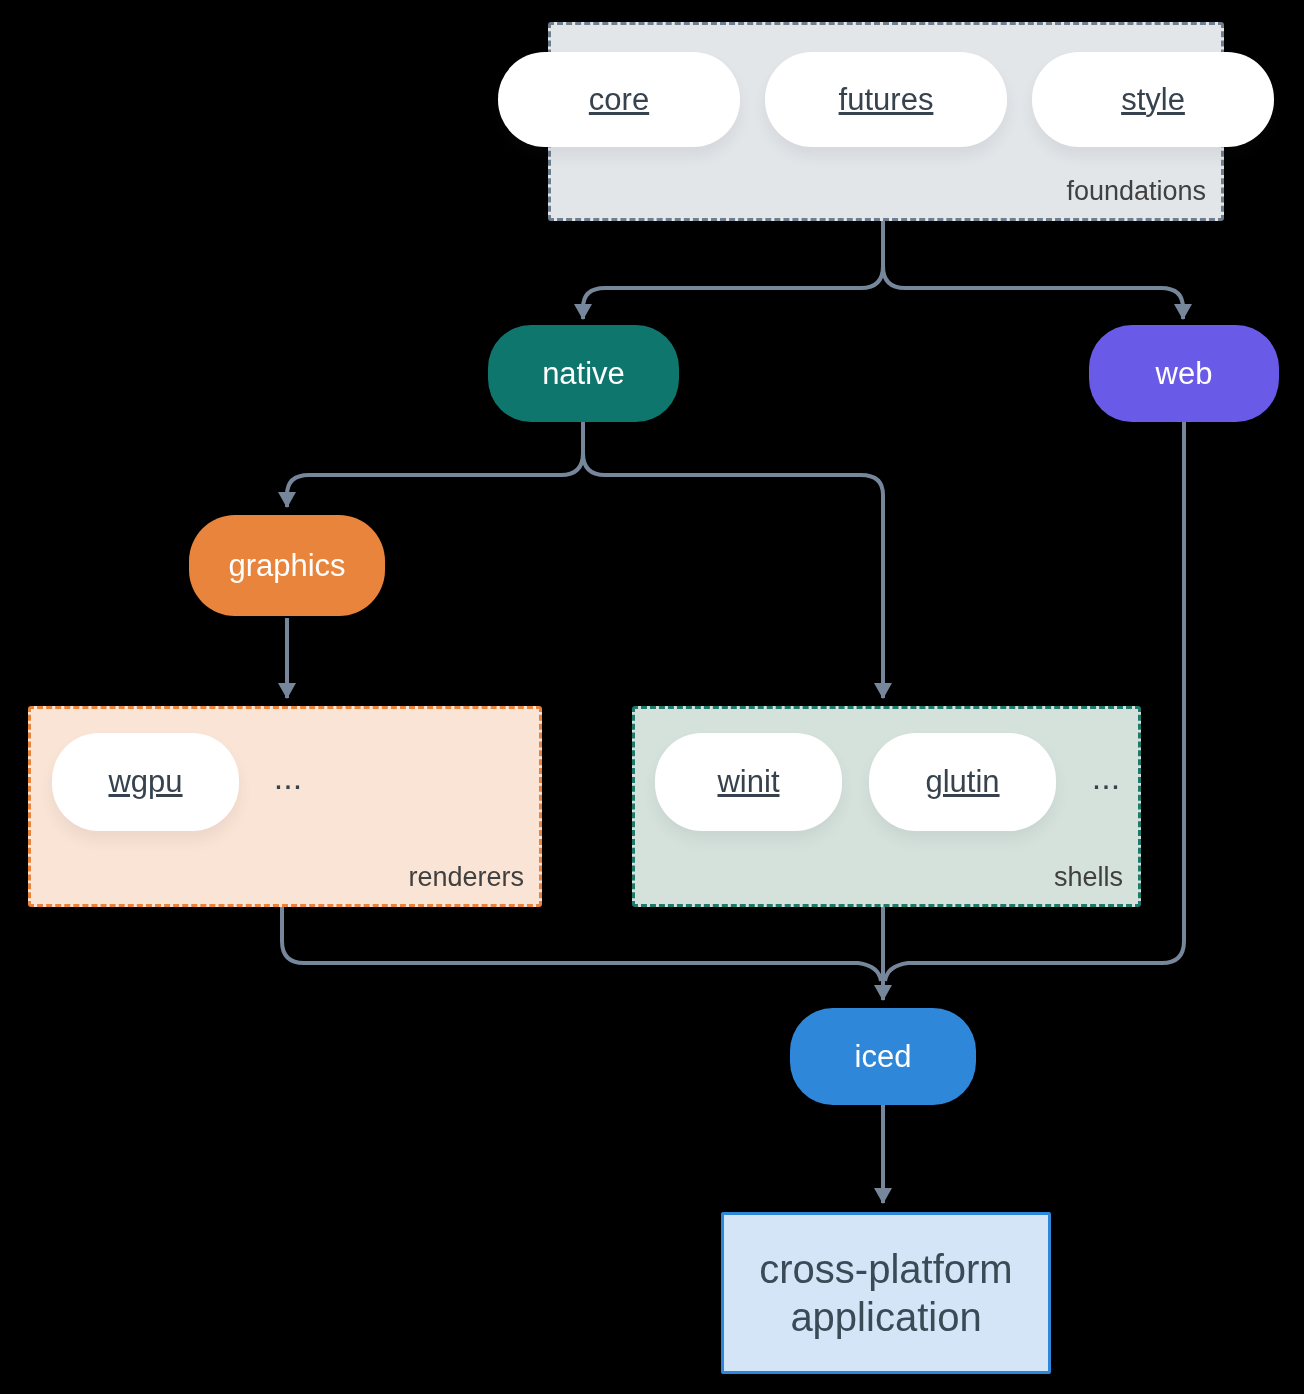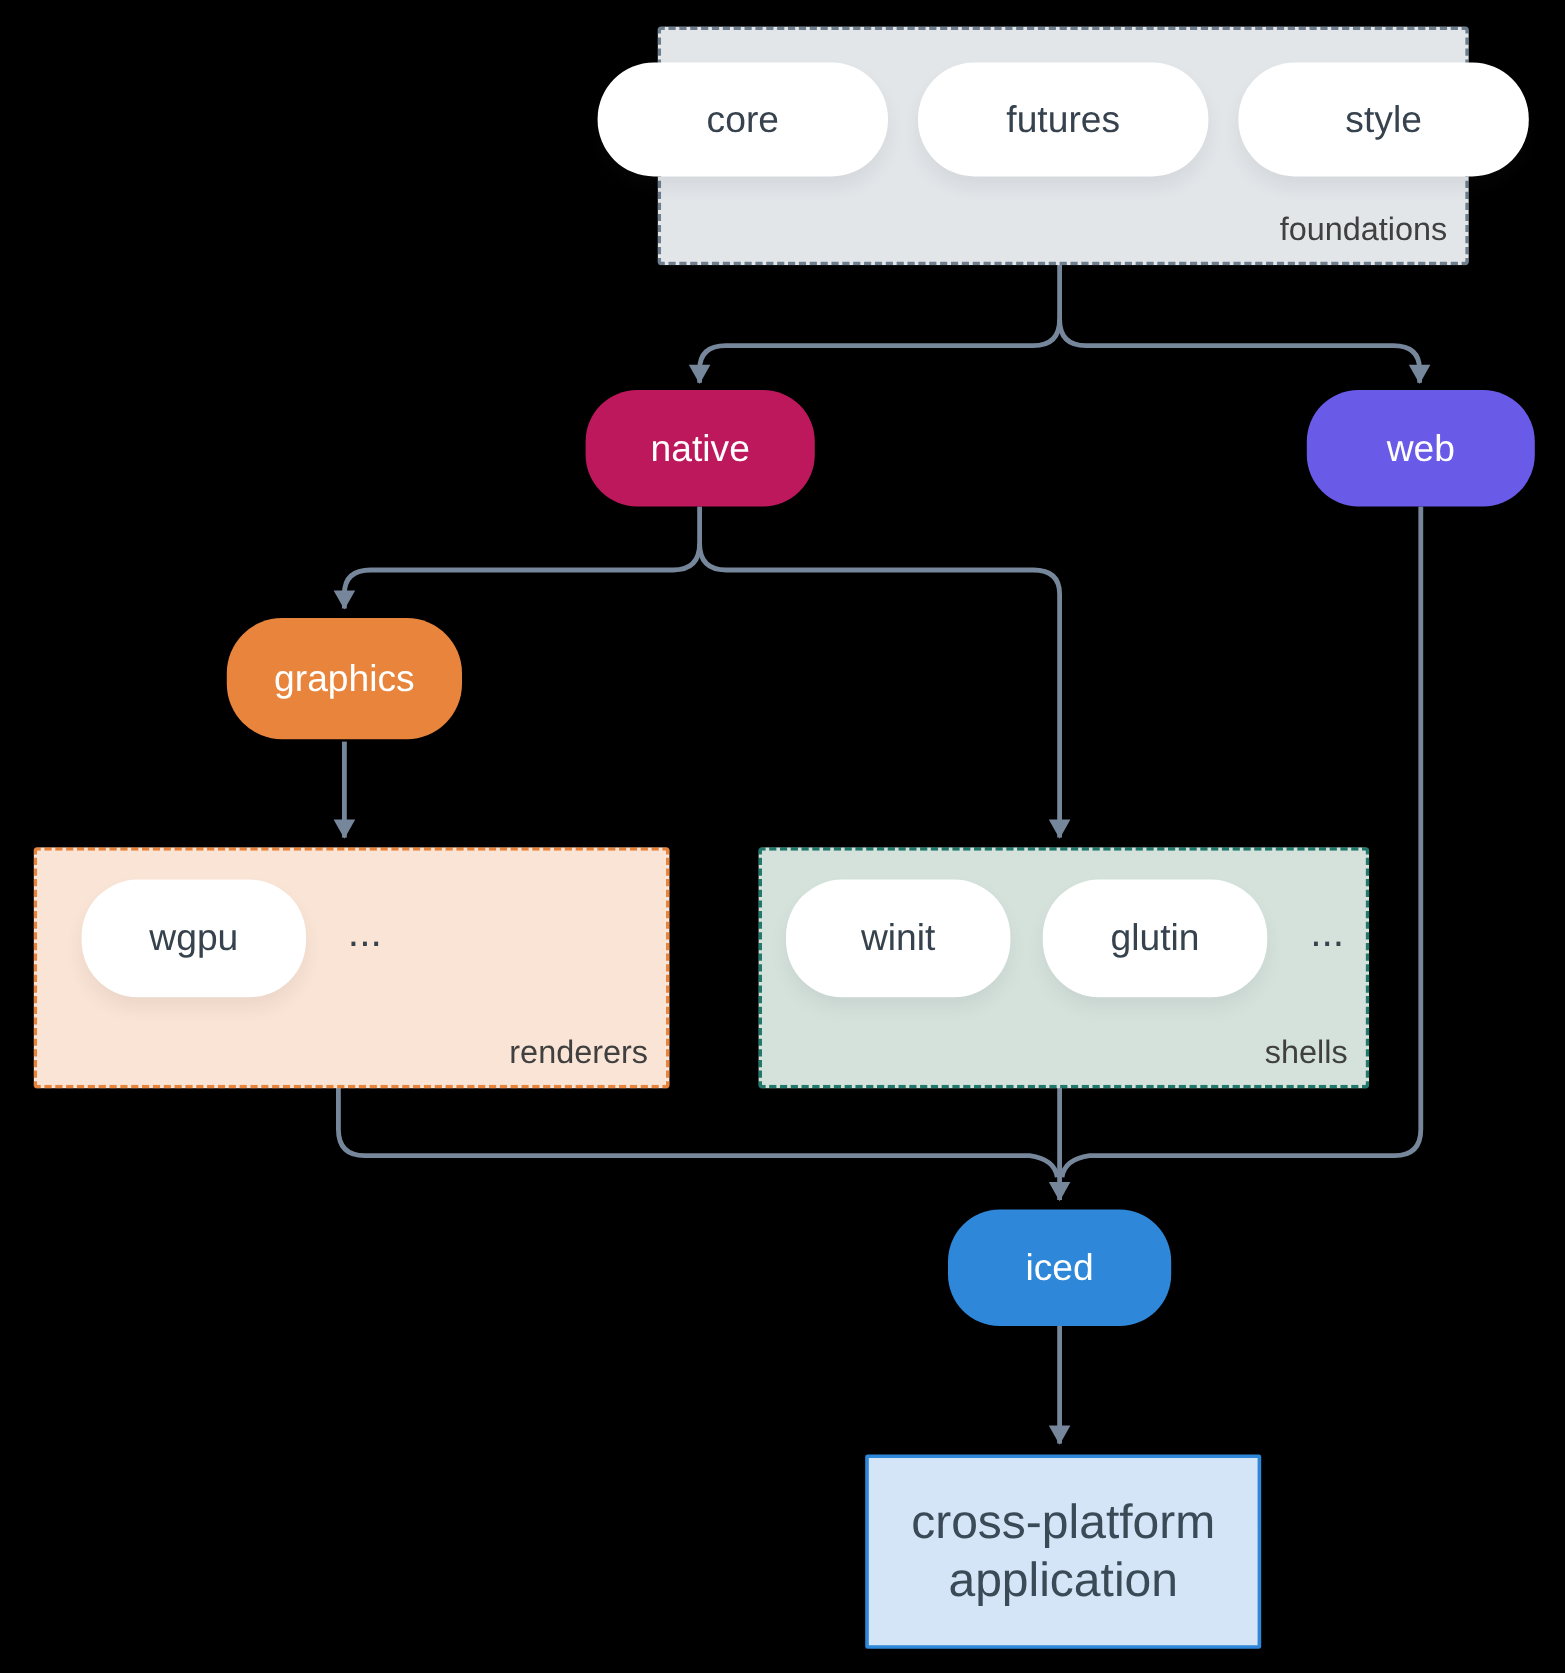--- a/index.html
+++ b/index.html
@@ -15,37 +15,38 @@
   .group .pillrow{display:flex;align-items:center;}
   .group .grouplabel{position:absolute;right:15px;bottom:11px;font-size:27px;color:#404040;}
 
   .pill{
     display:flex;align-items:center;justify-content:center;
     font-size:31px;white-space:nowrap;
   }
   .white-pill{
     background:#fff;color:#36424E;height:98px;width:187px;border-radius:47px;
     box-shadow:0 9px 14px rgba(60,70,80,0.08);
+    text-decoration:underline;
   }
   .ellipsis{font-size:34px;color:#36424E;width:46px;text-align:center;padding-bottom:10px;}
 
   #foundations{left:548px;top:22px;width:670px;height:193px;background:#E2E6E9;border:3px dashed #6E7E8F;}
   #foundations .pillrow{justify-content:center;gap:25px;margin-top:27px;}
   #foundations .white-pill{height:95px;width:auto;min-width:174px;padding:0 34px;}
 
   .node{
     position:absolute;display:flex;align-items:center;justify-content:center;
     color:#fff;font-size:31px;border-radius:43px;
   }
-  #native{left:488px;top:325px;width:191px;height:97px;background:#be185d;}
+  #native{left:488px;top:325px;width:191px;height:97px;background:#0f766e;}
   #web{left:1089px;top:325px;width:190px;height:97px;background:#6A5AE8;}
   #graphics{left:189px;top:515px;width:196px;height:101px;background:#E8843C;border-radius:46px;}
   #iced{left:790px;top:1008px;width:186px;height:97px;background:#2E87D8;}
 
-  #renderers{left:28px;top:706px;width:508px;height:195px;background:#FAE4D5;border:3px dashed #E8843C;padding-left:16px;}
+  #renderers{left:28px;top:706px;width:508px;height:195px;background:#FAE4D5;border:3px dashed #E8843C;}
   #renderers .pillrow{margin:24px 0 0 21px;gap:26px;}
   #shells{left:632px;top:706px;width:503px;height:195px;background:#D5E2DC;border:3px dashed #20796A;}
   #shells .pillrow{margin:24px 0 0 20px;gap:27px;}
 
   #application{
     position:absolute;left:721px;top:1212px;width:324px;height:156px;
     background:#D3E5F7;border:3px solid #2E87D8;border-radius:2px;
     display:flex;flex-direction:column;align-items:center;justify-content:center;
     font-size:40px;line-height:48px;color:#3A4A56;
   }

